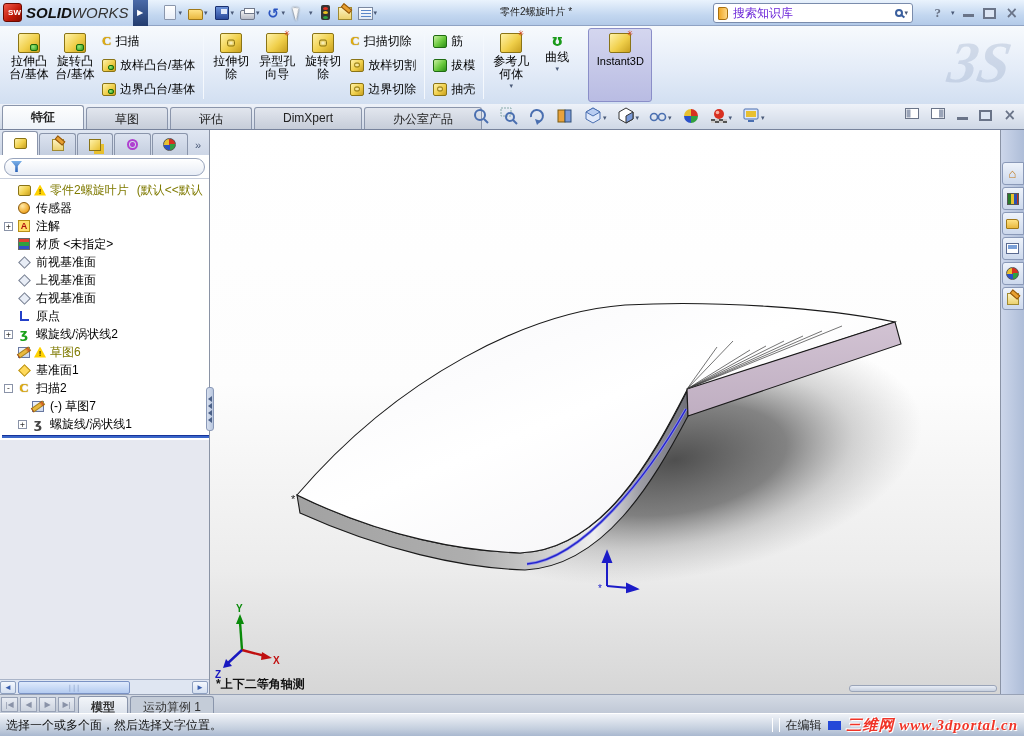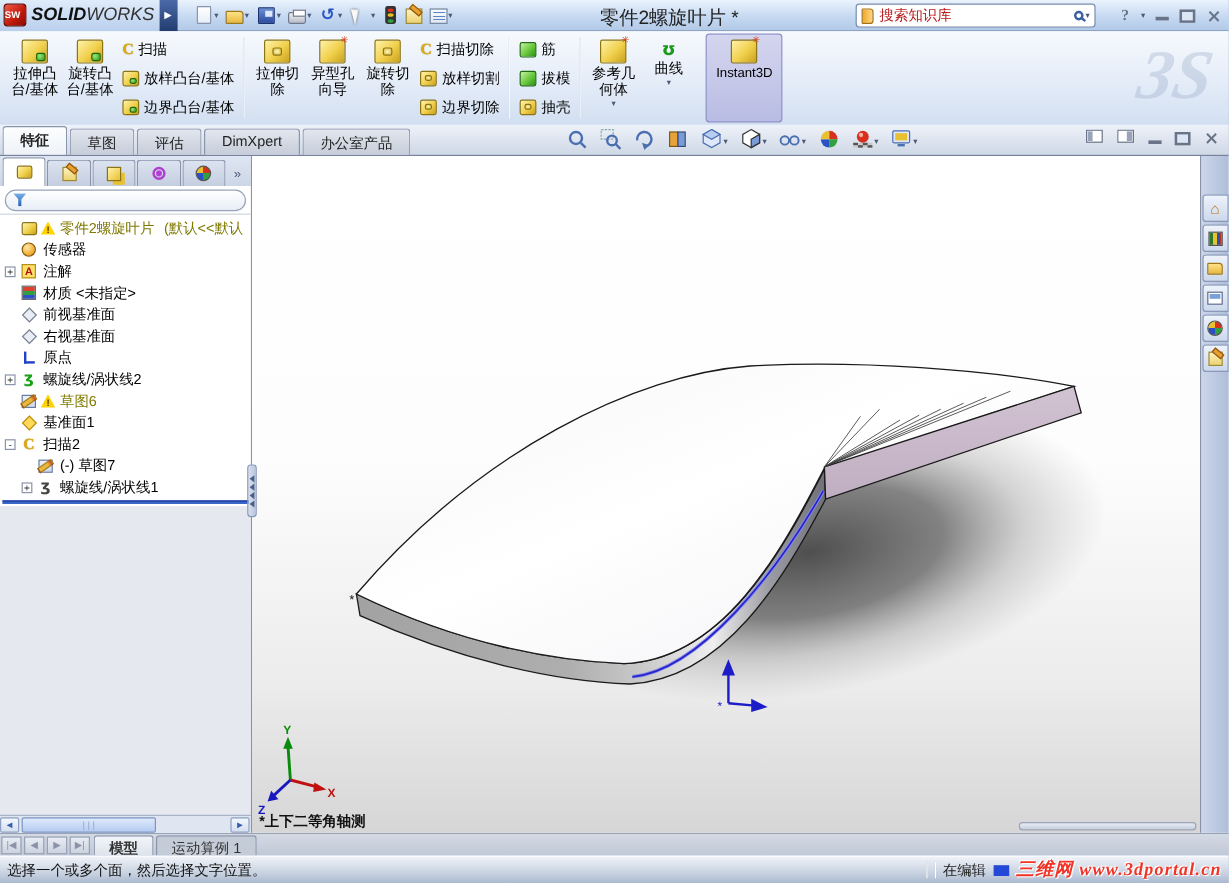--- a/index.html
+++ b/index.html
@@ -2,21 +2,21 @@
 <html><head>
 <meta charset="utf-8">
 <style>
   * { margin:0; padding:0; box-sizing:border-box; }
   body { font-family:"Liberation Sans","DejaVu Sans",sans-serif; font-size:12px; background:#9aa4b8; }
   .window { width:1024px; height:736px; position:relative; overflow:hidden; background:#d7e3f4; }
 
   
   .titlebar { height:26px; background:linear-gradient(#eaf3fd,#c3d7f0 60%,#b3cae8); border-bottom:1px solid #8fa3c4; position:relative; display:flex; align-items:center; }
   .logoblock { height:26px; display:flex; align-items:center; padding:0 4px 0 3px; background:linear-gradient(#dfecfb,#b9cfec); }
-  .logo-cube { width:19px; height:19px; background:linear-gradient(135deg,#f05a4a,#c01808 60%,#8a0e02); border:1px solid #6a0a00; border-radius:3px; color:#fff; font:bold 8px/17px "Liberation Sans",sans-serif; text-align:left; letter-spacing:0; margin-right:4px; }
+  .logo-cube { width:19px; height:19px; background:linear-gradient(135deg,#f05a4a,#c01808 60%,#8a0e02); border:1px solid #6a0a00; border-radius:3px; color:#fff; font:bold 8px/17px "Liberation Sans",sans-serif; text-align:right; letter-spacing:0; margin-right:4px; }
   .logo-text { font-size:15px; color:#111; letter-spacing:0; }
   .logo-text b { font-style:italic; }
   .logo-text i { font-style:italic; font-weight:normal; color:#333; }
   .tb-flyout { width:15px; height:26px; background:linear-gradient(#4a6aa8,#223c6e); color:#fff; font-size:8px; display:flex; align-items:center; justify-content:center; }
   .tb-tools { display:flex; align-items:center; gap:2px; margin-left:12px; }
   .tbi { display:flex; align-items:center; height:22px; padding:0 2px; border-radius:2px; }
   .caret { font-size:7px; color:#4a5a78; margin-left:1px; }
   .ic16 { width:16px; height:16px; display:inline-block; position:relative; }
   .i-new { background:linear-gradient(#ffffff,#e8eef8); border:1px solid #8a96ac; border-radius:1px; width:12px; height:15px; margin:0 2px; }
   .i-open { width:15px; height:11px; background:linear-gradient(#ffe284,#e8b840); border:1px solid #a07818; border-radius:1px 3px 1px 1px; margin-top:3px; }
@@ -25,24 +25,24 @@
   .i-print { width:15px; height:10px; background:linear-gradient(#f2f2f2,#b8bcc8); border:1px solid #70788a; border-radius:2px; margin-top:4px; }
   .i-print::before { content:""; position:absolute; left:3px; top:-3px; width:9px; height:4px; background:#fff; border:1px solid #70788a; }
   .i-undo { color:#2a54c0; font:bold 14px/16px "DejaVu Sans",sans-serif; text-align:center; width:15px; }
   .i-cursor { width:0; height:0; border-left:6px solid #f8f8f8; border-right:5px solid transparent; border-bottom:12px solid transparent; border-top:2px solid transparent; filter:drop-shadow(0 0 1px #444); margin:1px 3px; transform:rotate(-15deg); }
   .i-traffic { width:9px; height:15px; background:#333; border-radius:2px; display:flex; flex-direction:column; align-items:center; justify-content:space-evenly; margin:0 2px; }
   .i-traffic b { width:5px; height:3px; border-radius:50%; }
   .i-opts { width:14px; height:13px; background:linear-gradient(#fdf3c0,#ecd270); border:1px solid #a08a30; margin-top:2px; }
   .i-opts::after { content:""; position:absolute; right:-1px; top:-2px; width:9px; height:3px; background:#e8a030; transform:rotate(40deg); border:1px solid #905810; }
   .i-list { width:15px; height:13px; background:linear-gradient(#fbfdff,#dfe8f4); border:1px solid #7a88a0; margin-top:2px; }
   .i-list::after { content:""; position:absolute; left:2px; top:2px; width:10px; height:8px; background:repeating-linear-gradient(#5a86c8 0 1px,transparent 1px 3px); }
-  .tb-title { position:absolute; left:500px; top:5px; font-size:16px; color:#222; }
+  .tb-title { position:absolute; left:500px; top:5px; font-size:10px; color:#222; }
   .tb-search { position:absolute; left:713px; top:3px; width:200px; height:20px; background:#fff; border:1px solid #7a8cac; border-radius:3px; display:flex; align-items:center; padding:0 4px; }
   .i-book { width:10px; height:13px; background:linear-gradient(90deg,#f0a828,#ffd884); border:1px solid #a87010; border-radius:1px 3px 3px 1px; margin-right:5px; }
-  .search-text { color:#b91c1c; flex:1; }
+  .search-text { color:#6d28d9; flex:1; }
   .mag { width:8px; height:8px; border:2px solid #3a5f9e; border-radius:50%; position:relative; display:inline-block; }
   .mag::after { content:""; position:absolute; width:5px; height:2px; background:#3a5f9e; right:-4px; bottom:-2px; transform:rotate(40deg); }
   .tb-win { position:absolute; right:6px; top:0; height:26px; display:flex; align-items:center; gap:9px; color:#6a7488; }
   .w-help { font:bold 13px/14px "Liberation Serif",serif; color:#6a7488; }
   .w-min { width:11px; height:4px; border-bottom:3px solid #6a7488; margin-top:4px; }
   .w-restore { width:13px; height:11px; position:relative; }
   .w-restore::before,.w-restore::after { content:""; position:absolute; width:9px; height:7px; border:2px solid #6a7488; background:transparent; }
   .w-restore::before { right:0; top:0; } .w-restore::after { left:0; bottom:0; background:#dde6f4; }
   .w-close { font:bold 15px/15px "DejaVu Sans",sans-serif; color:#6a7488; }
 
@@ -65,21 +65,21 @@
   .cube .hole { position:absolute; left:50%; top:50%; transform:translate(-50%,-50%); width:8px; height:7px; background:radial-gradient(#fff8d0,#d8b830); border:1px solid #8a7416; border-radius:2px; }
   .cube.sm .hole { width:6px; height:5px; }
   .cube .spark { position:absolute; right:-3px; top:-4px; color:#d03a10; font-size:8px; line-height:8px; }
   .glyphC { font:bold 16px/18px "Liberation Serif",serif; color:#e0ac10; text-shadow:0 0 1px #8a6a00; }
   .glyphC.sm { font-size:13px; line-height:14px; }
   .glyphS { font:bold 15px/16px "DejaVu Sans",sans-serif; color:#1a9a1a; }
   .ds-mark { position:absolute; right:14px; top:-2px; font:italic bold 58px/78px "Liberation Serif",serif; color:rgba(150,168,198,0.33); transform:skew(-10deg); pointer-events:none; }
 
   
   .tabrow { height:26px; background:linear-gradient(#eef2f9,#cfd8e6); border-bottom:1px solid #77839c; position:relative; display:flex; align-items:flex-end; }
-  .cmtab { padding:3px 14px 3px; margin-left:2px; border:1px solid #8a95ab; border-bottom:none; border-radius:3px 3px 0 0; background:linear-gradient(#e2e6ee,#c6cdd9); color:#222; height:22px; }
+  .cmtab { padding:3px 28px 3px; margin-left:2px; border:1px solid #8a95ab; border-bottom:none; border-radius:3px 3px 0 0; background:linear-gradient(#e2e6ee,#c6cdd9); color:#222; height:22px; }
   .cmtab.active { background:linear-gradient(#fdfefe,#eef2f8); font-weight:bold; height:24px; }
   .headsup { position:absolute; left:470px; top:2px; display:flex; align-items:center; gap:6px; }
   .hu { display:flex; align-items:center; padding:1px 2px; border-radius:2px; }
   .docwin { position:absolute; right:8px; top:4px; display:flex; align-items:center; gap:11px; }
 
   
   .main { height:564px; display:flex; position:relative; background:#fff; }
 
   
   .panel { width:210px; background:#e6e8f0; border-right:1px solid #8a93a5; display:flex; flex-direction:column; position:relative; }
@@ -487,20 +487,27 @@
             <span class="ti">
               <span class="ti-plane"></span>
             </span>
             <span class="lab">前视基准面</span>
           </div>
           <div class="trow">
             <span class="noexp"></span>
             <span class="ti">
               <span class="ti-plane"></span>
             </span>
+            <span class="lab">上视基准面</span>
+          </div>
+          <div class="trow">
+            <span class="noexp"></span>
+            <span class="ti">
+              <span class="ti-plane"></span>
+            </span>
             <span class="lab">右视基准面</span>
           </div>
           <div class="trow">
             <span class="noexp"></span>
             <span class="ti">
               <span class="ti-origin"></span>
             </span>
             <span class="lab">原点</span>
           </div>
           <div class="trow">

